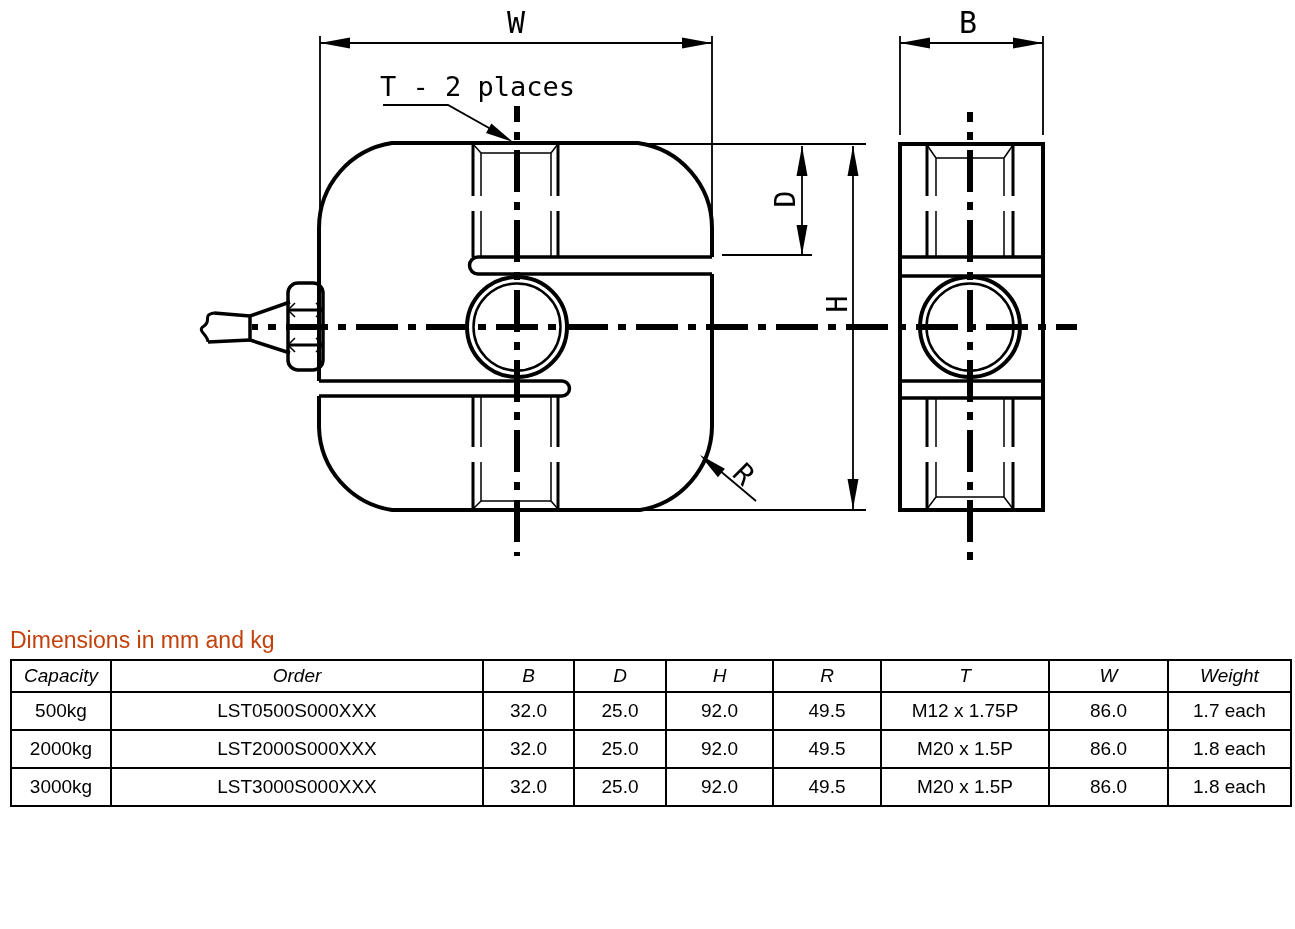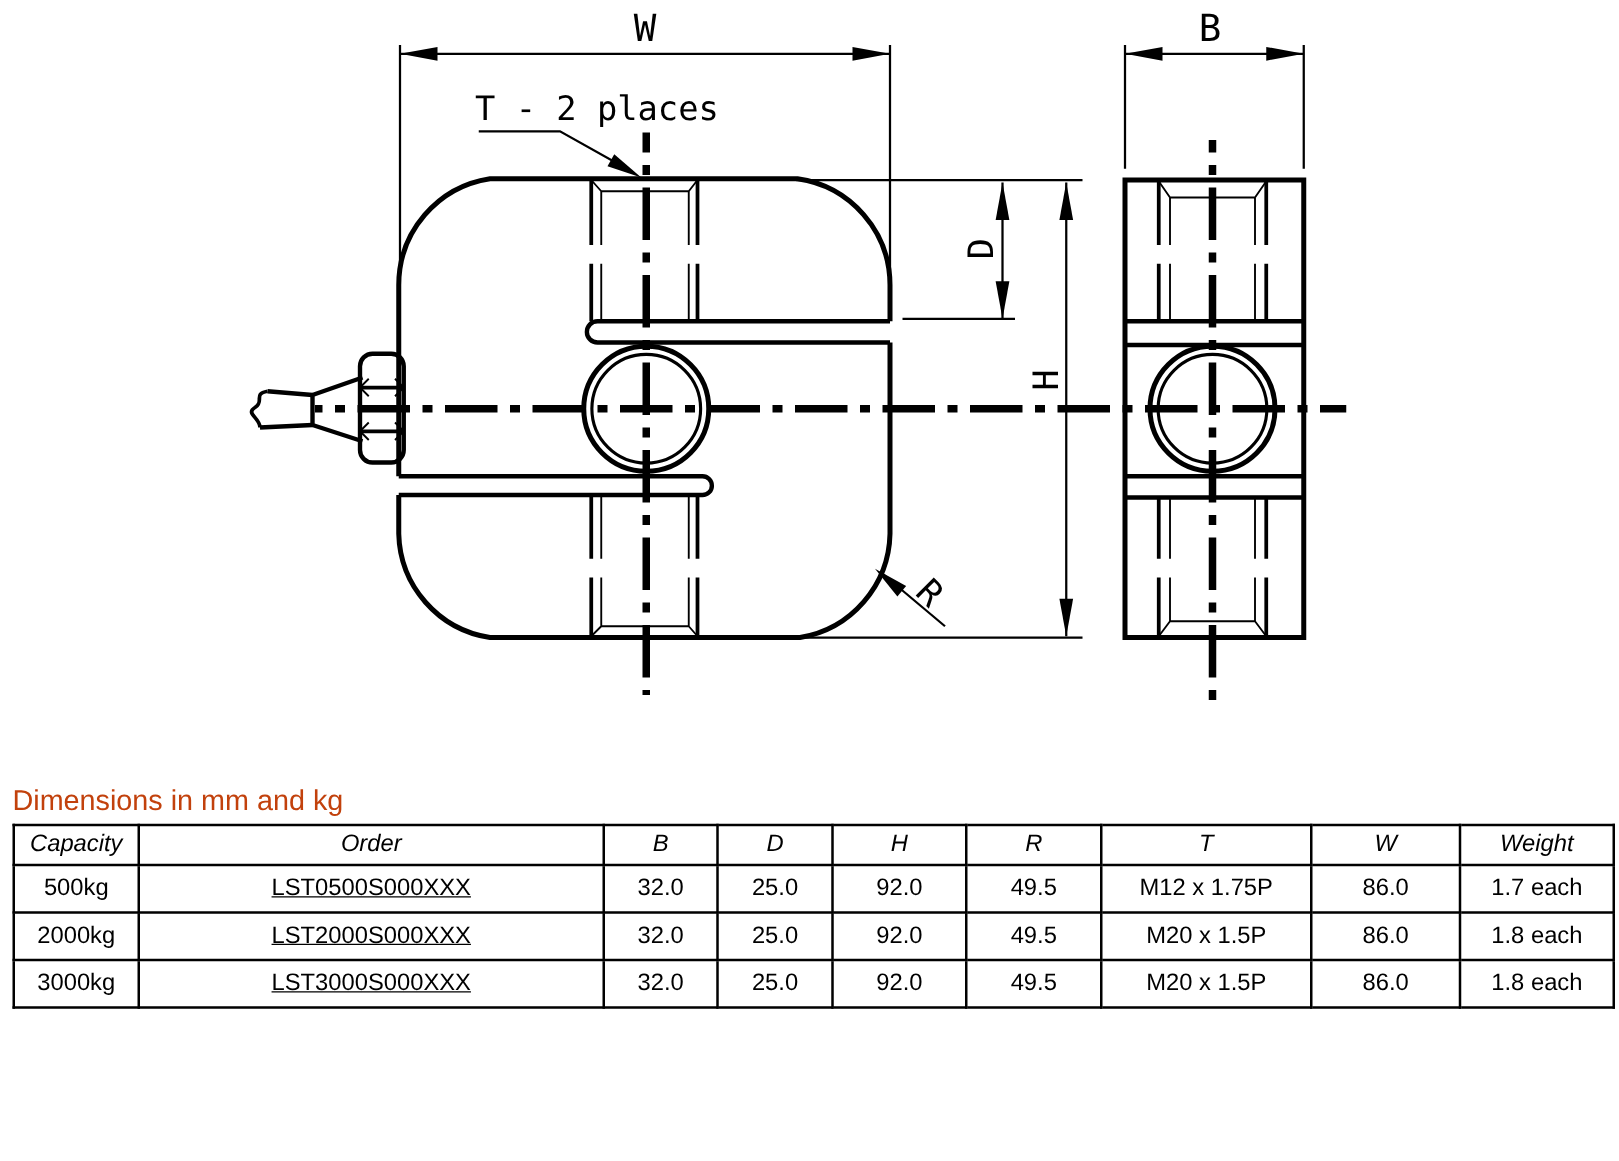--- a/index.html
+++ b/index.html
@@ -9,21 +9,21 @@
   .cad-text{font-family:"DejaVu Sans Mono",monospace;fill:#000;}
   .doc-title{position:absolute;left:10px;top:626px;font-size:23px;line-height:28px;color:#c2410c;}
   table.dims{position:absolute;left:10px;top:659px;border-collapse:collapse;table-layout:fixed;
              width:1280px;font-size:19px;}
   table.dims th,table.dims td{border:2px solid #000;padding:0;text-align:center;
              vertical-align:middle;overflow:hidden;white-space:nowrap;}
   table.dims thead tr{height:32px;}
   table.dims tbody tr{height:38px;}
   table.dims th{font-weight:normal;font-style:italic;font-size:19px;}
   td.cell-left{text-align:left;padding-left:8px;}
-  td.cell-order{text-align:left;padding-left:10px;text-decoration:underline;}
+  td.cell-order{text-align:left;padding-left:10px;}
 </style>
 </head>
 <body>
 
 <div class="page">
 
   <svg class="drawing-svg" width="1295" height="612" viewBox="0 0 1295 612">
 
     <g stroke="#000" stroke-width="6" fill="none">
       <path d="M 252 327 H 1077" stroke-dasharray="42 10 8 10" stroke-dashoffset="36"></path>

